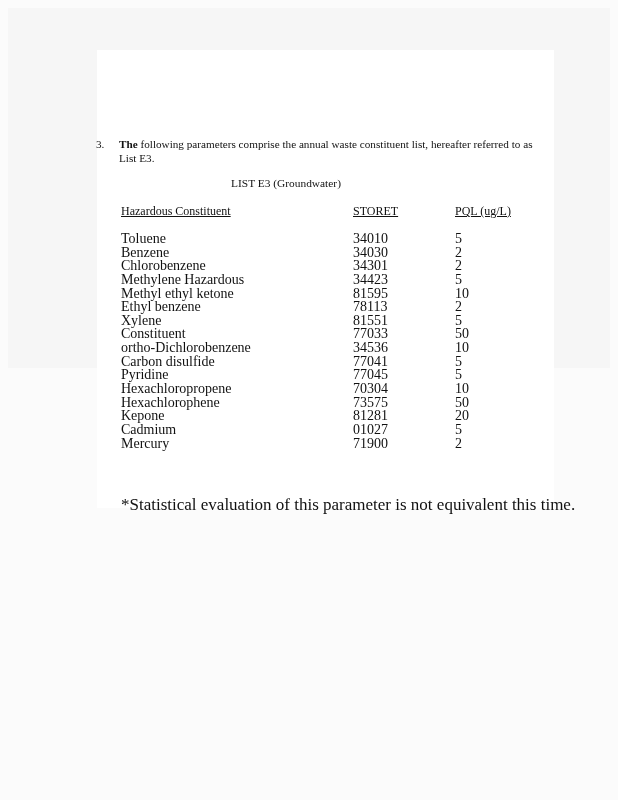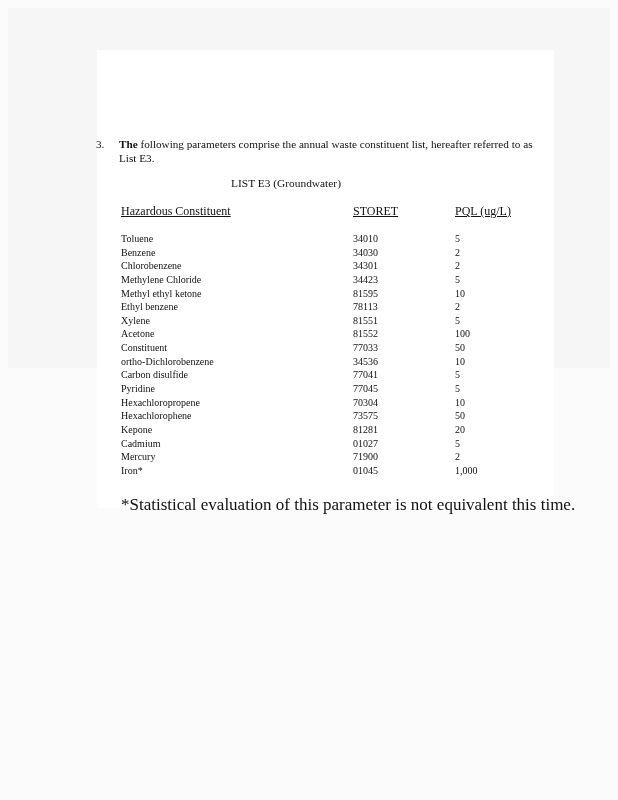--- a/index.html
+++ b/index.html
@@ -35,21 +35,21 @@
     position: absolute; left: 0; width: 564px; top: 177px;
     text-align: center; font-size: 11.4px; padding-left: 8px; box-sizing: border-box;
   }
   .col-head {
     position: absolute; top: 204px; font-size: 12px; text-decoration: underline;
   }
   .rows {
     position: absolute; left: 0; top: 232px; width: 618px;
   }
   .row {
-    position: relative; height: 13.65px; font-size: 10px; line-height: 13.6px;
+    position: relative; height: 13.65px; font-size: 14px; line-height: 13.6px;
   }
   .row span { position: absolute; top: 0; white-space: nowrap; }
   .c-name { left: 121px; }
   .c-storet { left: 353px; }
   .c-pql { left: 455px; }
   .footnote {
     position: absolute; left: 121px; top: 495px; font-size: 17px;
   }
 </style>
 </head>
@@ -82,43 +82,38 @@
       <span class="c-name">Benzene</span>
       <span class="c-storet">34030</span>
       <span class="c-pql">2</span>
     </div>
     <div class="row">
       <span class="c-name">Chlorobenzene</span>
       <span class="c-storet">34301</span>
       <span class="c-pql">2</span>
     </div>
     <div class="row">
-      <span class="c-name">Methylene Chloride</span>
+      <span class="c-name">Methylene Hazardous</span>
       <span class="c-storet">34423</span>
       <span class="c-pql">5</span>
     </div>
     <div class="row">
       <span class="c-name">Methyl ethyl ketone</span>
       <span class="c-storet">81595</span>
       <span class="c-pql">10</span>
     </div>
     <div class="row">
       <span class="c-name">Ethyl benzene</span>
       <span class="c-storet">78113</span>
       <span class="c-pql">2</span>
     </div>
     <div class="row">
       <span class="c-name">Xylene</span>
       <span class="c-storet">81551</span>
       <span class="c-pql">5</span>
-    </div>
-    <div class="row">
-      <span class="c-name">Acetone</span>
-      <span class="c-storet">81552</span>
-      <span class="c-pql">100</span>
     </div>
     <div class="row">
       <span class="c-name">Constituent</span>
       <span class="c-storet">77033</span>
       <span class="c-pql">50</span>
     </div>
     <div class="row">
       <span class="c-name">ortho-Dichlorobenzene</span>
       <span class="c-storet">34536</span>
       <span class="c-pql">10</span>
@@ -151,20 +146,15 @@
     <div class="row">
       <span class="c-name">Cadmium</span>
       <span class="c-storet">01027</span>
       <span class="c-pql">5</span>
     </div>
     <div class="row">
       <span class="c-name">Mercury</span>
       <span class="c-storet">71900</span>
       <span class="c-pql">2</span>
     </div>
-    <div class="row">
-      <span class="c-name">Iron*</span>
-      <span class="c-storet">01045</span>
-      <span class="c-pql">1,000</span>
-    </div>
   </div>
 
 <div class="footnote">*Statistical evaluation of this parameter is not equivalent this time.</div>
 
 </body></html>

